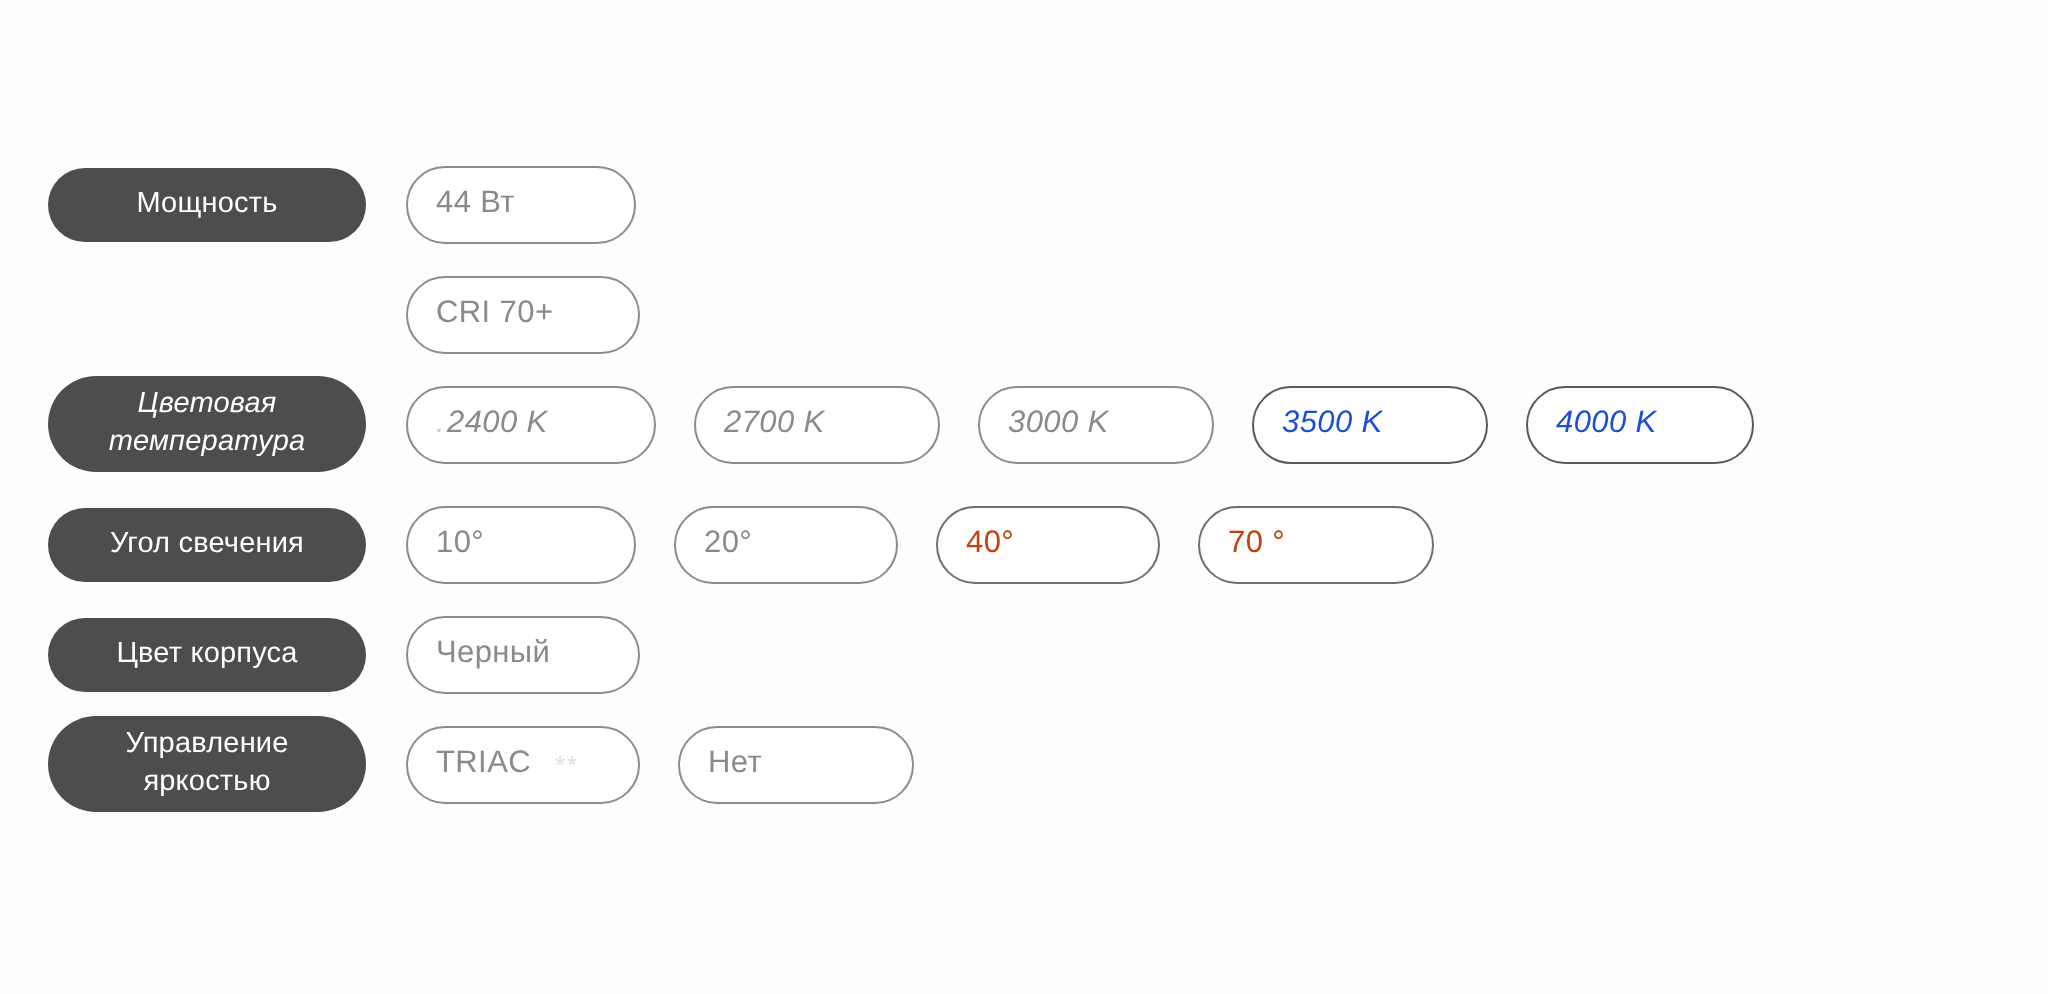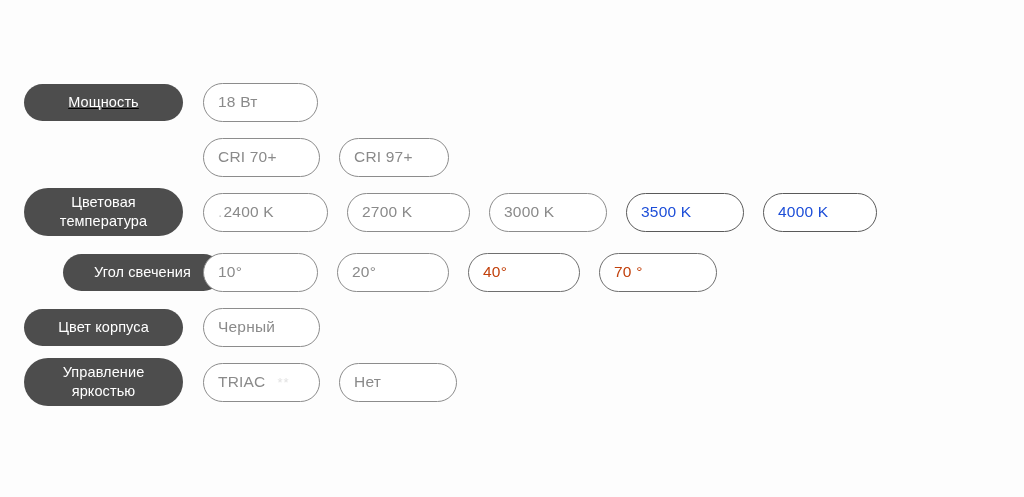--- a/index.html
+++ b/index.html
@@ -109,43 +109,40 @@
   .w-110 { width: 110px; }
   .w-112 { width: 112px; }
   .w-114 { width: 114px; }
   .w-118 { width: 118px; }
 </style>
 </head>
 <body>
 
 <div id="spec-sheet">
 
-  <div class="spec-row" style="top:80px;text-decoration:underline;">
+  <div class="spec-row" style="top:80px;">
     <div class="label-pill">
       <span>Мощность</span>
     </div>
     <div class="options">
       <div class="opt-pill w-115">
-        <span>18 Вт</span>
+        <span>44 Вт</span>
       </div>
     </div>
   </div>
 
   <div class="spec-row" style="top:135px;">
     <div class="options">
       <div class="opt-pill w-117">
         <span>CRI 70+</span>
       </div>
-      <div class="opt-pill w-110">
-        <span>CRI 97+</span>
-      </div>
-    </div>
-  </div>
-
-  <div class="spec-row" style="top:190px;">
+    </div>
+  </div>
+
+  <div class="spec-row" style="top:190px;font-style:italic;">
     <div class="label-pill two-line">
       <span>
         <span class="lbl-line">Цветовая</span>
         <span class="lbl-line">температура</span>
       </span>
     </div>
     <div class="options">
       <div class="opt-pill w-125">
         <span class="lead-dot">.</span>
         <span>2400 K</span>
@@ -158,21 +155,21 @@
       </div>
       <div class="opt-pill w-118 dark">
         <span>3500 K</span>
       </div>
       <div class="opt-pill w-114 dark">
         <span>4000 K</span>
       </div>
     </div>
   </div>
 
-  <div class="spec-row" style="top:250px;padding-left:39px;">
+  <div class="spec-row" style="top:250px;">
     <div class="label-pill">
       <span>Угол свечения</span>
     </div>
     <div class="options">
       <div class="opt-pill w-115">
         <span>10°</span>
       </div>
       <div class="opt-pill w-112">
         <span>20°</span>
       </div>

